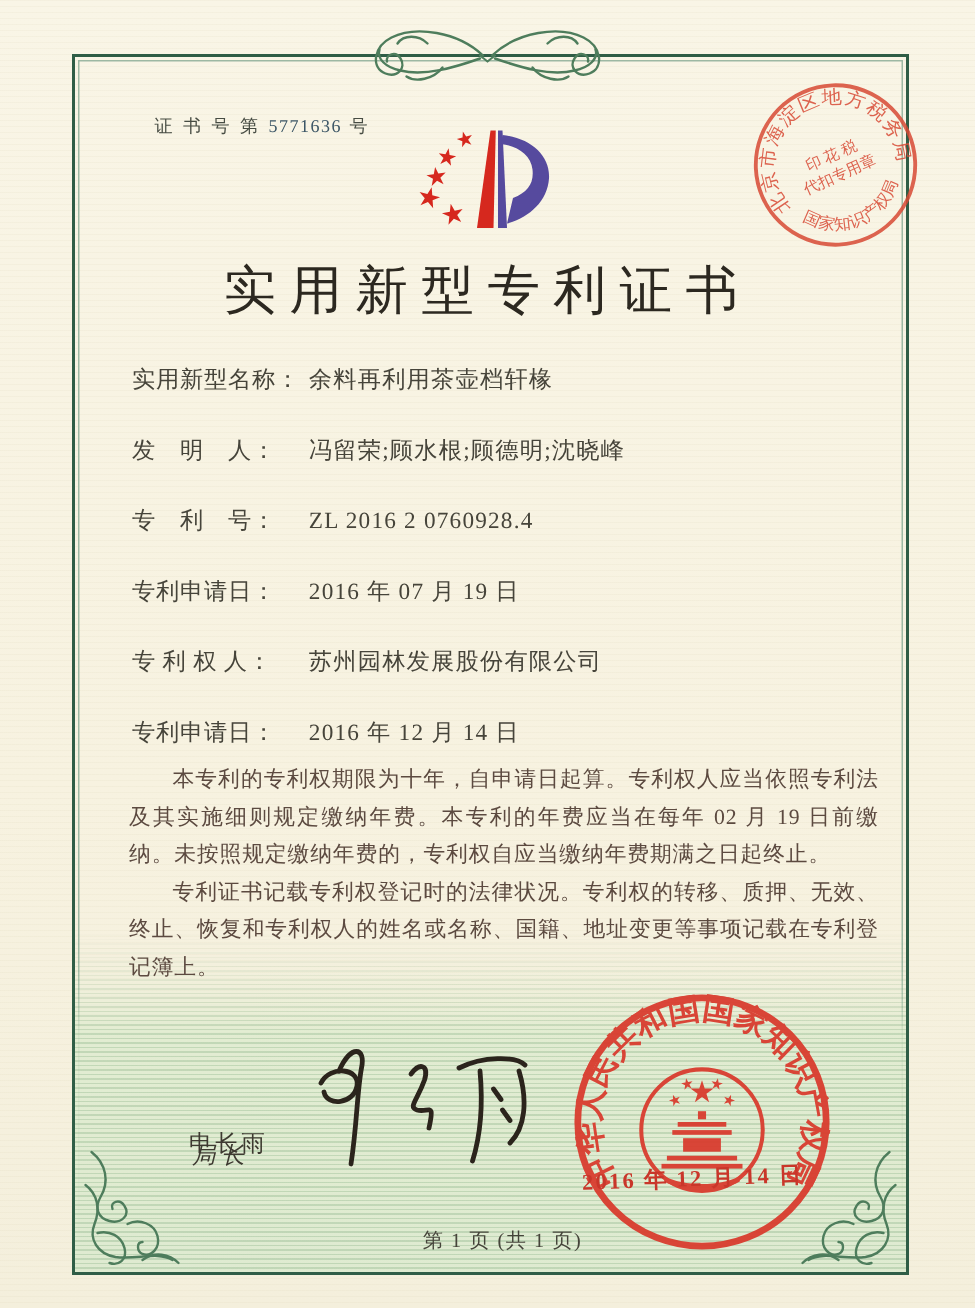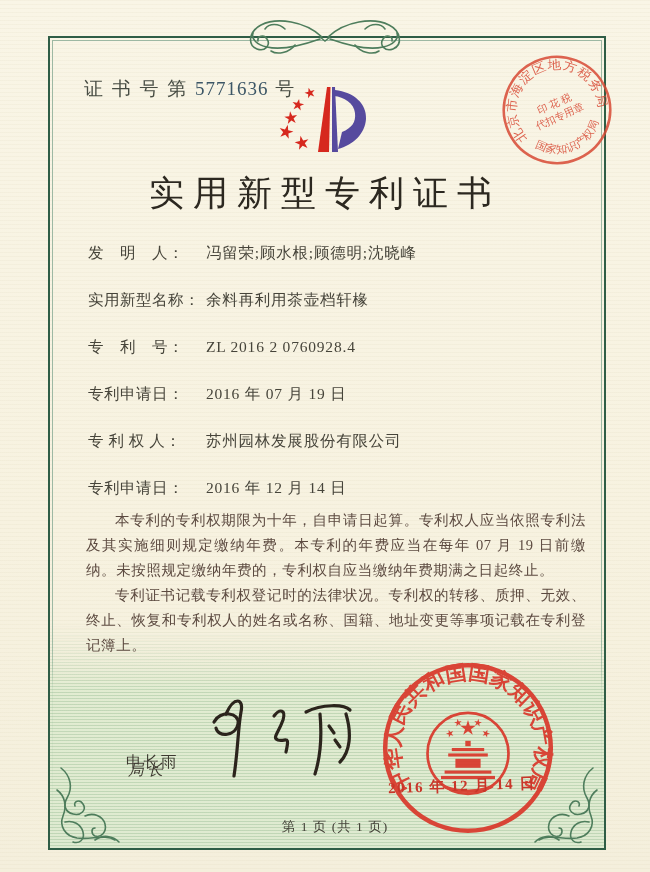--- a/index.html
+++ b/index.html
@@ -29,22 +29,22 @@
       repeating-linear-gradient(180deg, rgba(122,168,122,0.30) 0 1px, rgba(0,0,0,0) 1px 3px),
       linear-gradient(180deg, rgba(226,238,213,0) 0%, rgba(222,235,207,0.85) 30%, #deead0 100%);
     -webkit-mask-image:linear-gradient(180deg, transparent 0%, #000 30%);
     mask-image:linear-gradient(180deg, transparent 0%, #000 30%);
   }
   .ornament-top{position:absolute;left:225px;top:15px;width:200px;height:44px;}
   .corner-ornament{position:absolute;width:72px;height:86px;}
   .corner-ornament.left{left:51px;top:762px;}
   .corner-ornament.right{left:531px;top:762px;transform:scaleX(-1);}
   .cert-no{
-    position:absolute;left:84px;top:76px;
-    font-size:19px;color:#474c43;letter-spacing:2px;white-space:nowrap;
+    position:absolute;left:103px;top:76px;
+    font-size:12px;color:#474c43;letter-spacing:2px;white-space:nowrap;
   }
   .cert-no .num{color:#3c5666;letter-spacing:1px;font-family:"Liberation Serif",serif;}
   .tax-stamp{
     position:absolute;left:497px;top:50px;width:120px;height:120px;
     transform:rotate(-24deg);opacity:.85;
   }
   .logo{position:absolute;left:278px;top:84px;width:95px;height:76px;}
   .title{
     position:absolute;left:0;top:170px;width:650px;text-align:center;
     font-size:35px;font-weight:normal;color:#2c2820;letter-spacing:9px;
@@ -163,47 +163,47 @@
         <polygon points="54,3 57,3 60,68 54,68"></polygon>
         <path d="M57,6 C76,8 89,20 88,35 C87,50 75,61 60,65 L64,48 C74,44 78,38 77,29 C76,19 66,13 56,12 Z"></path>
       </g>
     </svg>
   </div>
 
   <div class="title">实用新型专利证书</div>
 
   <div class="fields">
     <div class="field-row">
+      <span class="field-label">实用新型名称：</span>
+      <span class="field-value">余料再利用茶壶档轩椽</span>
+    </div>
+    <div class="field-row">
       <span class="field-label">发　明　人：</span>
       <span class="field-value">冯留荣;顾水根;顾德明;沈晓峰</span>
     </div>
     <div class="field-row">
-      <span class="field-label">实用新型名称：</span>
-      <span class="field-value">余料再利用茶壶档轩椽</span>
-    </div>
-    <div class="field-row">
       <span class="field-label">专　利　号：</span>
       <span class="field-value">ZL 2016 2 0760928.4</span>
     </div>
     <div class="field-row">
       <span class="field-label">专利申请日：</span>
       <span class="field-value">2016 年 07 月 19 日</span>
     </div>
     <div class="field-row">
       <span class="field-label">专 利 权 人：</span>
       <span class="field-value">苏州园林发展股份有限公司</span>
     </div>
     <div class="field-row">
       <span class="field-label">专利申请日：</span>
       <span class="field-value">2016 年 12 月 14 日</span>
     </div>
   </div>
 
   <div class="body-text">
-    <p>本专利的专利权期限为十年，自申请日起算。专利权人应当依照专利法及其实施细则规定缴纳年费。本专利的年费应当在每年 07 月 19 日前缴纳。未按照规定缴纳年费的，专利权自应当缴纳年费期满之日起终止。</p>
+    <p>本专利的专利权期限为十年，自申请日起算。专利权人应当依照专利法及其实施细则规定缴纳年费。本专利的年费应当在每年 02 月 19 日前缴纳。未按照规定缴纳年费的，专利权自应当缴纳年费期满之日起终止。</p>
     <p>专利证书记载专利权登记时的法律状况。专利权的转移、质押、无效、终止、恢复和专利权人的姓名或名称、国籍、地址变更等事项记载在专利登记簿上。</p>
   </div>
 
   <div class="signer-title">局长</div>
   <div class="signer-name">申长雨</div>
 
   <div class="signature">
     <svg viewBox="0 0 170 95" width="170" height="95">
       <g fill="none" stroke="#2b241c" stroke-width="3.2" stroke-linecap="round">
         <path d="M28,26 C36,8 46,10 43,24 C40,40 40,62 36,88"></path>

